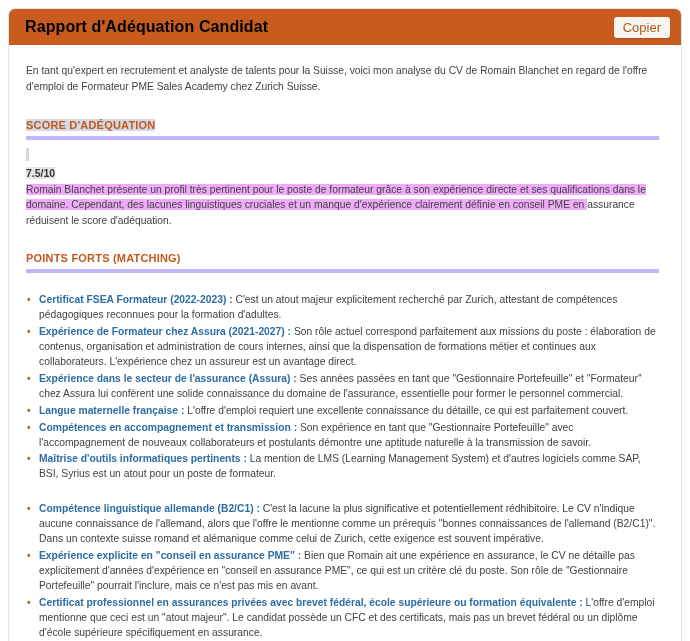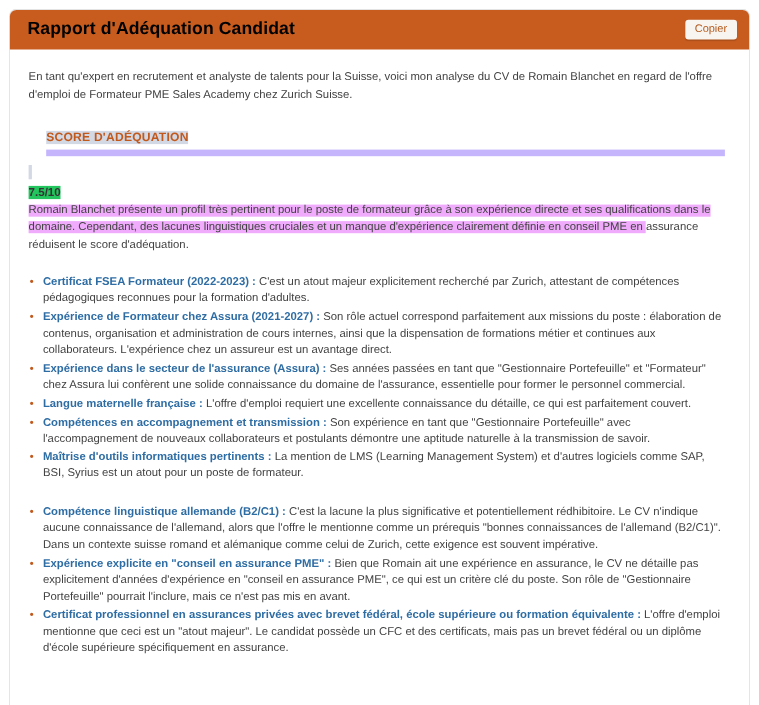--- a/index.html
+++ b/index.html
@@ -30,60 +30,60 @@
   .title {
     color: #000000;
     font-size: 16px;
     font-weight: bold;
     letter-spacing: 0.1px;
   }
   .copy-btn {
     background: #f8f4f0;
     color: #b3591c;
     font-family: "Liberation Sans", sans-serif;
-    font-size: 10px;
+    font-size: 13px;
     line-height: 1;
     padding: 4px 9px;
     border: none;
     border-radius: 3px;
     cursor: pointer;
     box-shadow: 0 1px 1px rgba(0,0,0,0.15);
   }
   .content {
     padding: 18px 22px 20px 17px;
     color: #424242;
   }
   .intro {
     font-size: 10.3px;
     line-height: 1.55;
     margin: 0;
   }
   h2.section-heading {
     color: #c2591c;
     font-size: 11px;
     font-weight: bold;
-    margin: 24px 0 0 16px;
+    margin: 24px 0 0 0;
     padding-bottom: 5px;
-    border-bottom: 6px solid #c4b5fd;
+    border-bottom: 4px solid #c4b5fd;
     letter-spacing: 0.2px;
   }
   h2.section-heading .hl { background: #d2d8e4; }
   .hl { background: #f0abfc; }
   .empty-selection {
     width: 3px; height: 13px;
     background: #d2d8e4;
     margin: 8px 0 6px 0;
   }
   .score-value {
     font-size: 10.5px;
     font-weight: bold;
     color: #333333;
     margin: 0 0 3px 0;
   }
-  .score-value .hl { background: #22c55e; }
+  .score-value .hl { background: #e5e5e5; }
   .score-summary {
     font-size: 10.3px;
     line-height: 1.5;
     margin: 0;
   }
   ul.bullets {
     list-style: none;
     margin: 20px 0 0 0;
     padding: 0;
     font-size: 10.3px;
@@ -120,20 +120,21 @@
     <p class="intro">En tant qu'expert en recrutement et analyste de talents pour la Suisse, voici mon analyse du CV de Romain Blanchet en regard de l'offre d'emploi de Formateur PME Sales Academy chez Zurich Suisse.</p>
 
     <section>
       <h2 class="section-heading"><span class="hl">SCORE D'ADÉQUATION</span></h2>
       <div class="empty-selection"></div>
       <p class="score-value"><span class="hl">7.5/10</span></p>
       <p class="score-summary"><span class="hl">Romain Blanchet présente un profil très pertinent pour le poste de formateur grâce à son expérience directe et ses qualifications dans le domaine. Cependant, des lacunes linguistiques cruciales et un manque d'expérience clairement définie en conseil PME en </span><span>assurance réduisent le score d'adéquation.</span></p>
     </section>
 
     <section>
+      <h2 class="section-heading">POINTS FORTS (MATCHING)</h2>
       <ul class="bullets">
   <li>
     <span class="bullet-icon">•</span><span class="lead">Certificat FSEA Formateur (2022-2023) :</span><span> C'est un atout majeur explicitement recherché par Zurich, attestant de compétences pédagogiques reconnues pour la formation d'adultes.</span>
   </li>
 
   <li>
     <span class="bullet-icon">•</span><span class="lead">Expérience de Formateur chez Assura (2021-2027) :</span><span> Son rôle actuel correspond parfaitement aux missions du poste : élaboration de contenus, organisation et administration de cours internes, ainsi que la dispensation de formations métier et continues aux collaborateurs. L'expérience chez un assureur est un avantage direct.</span>
   </li>
 
   <li>

